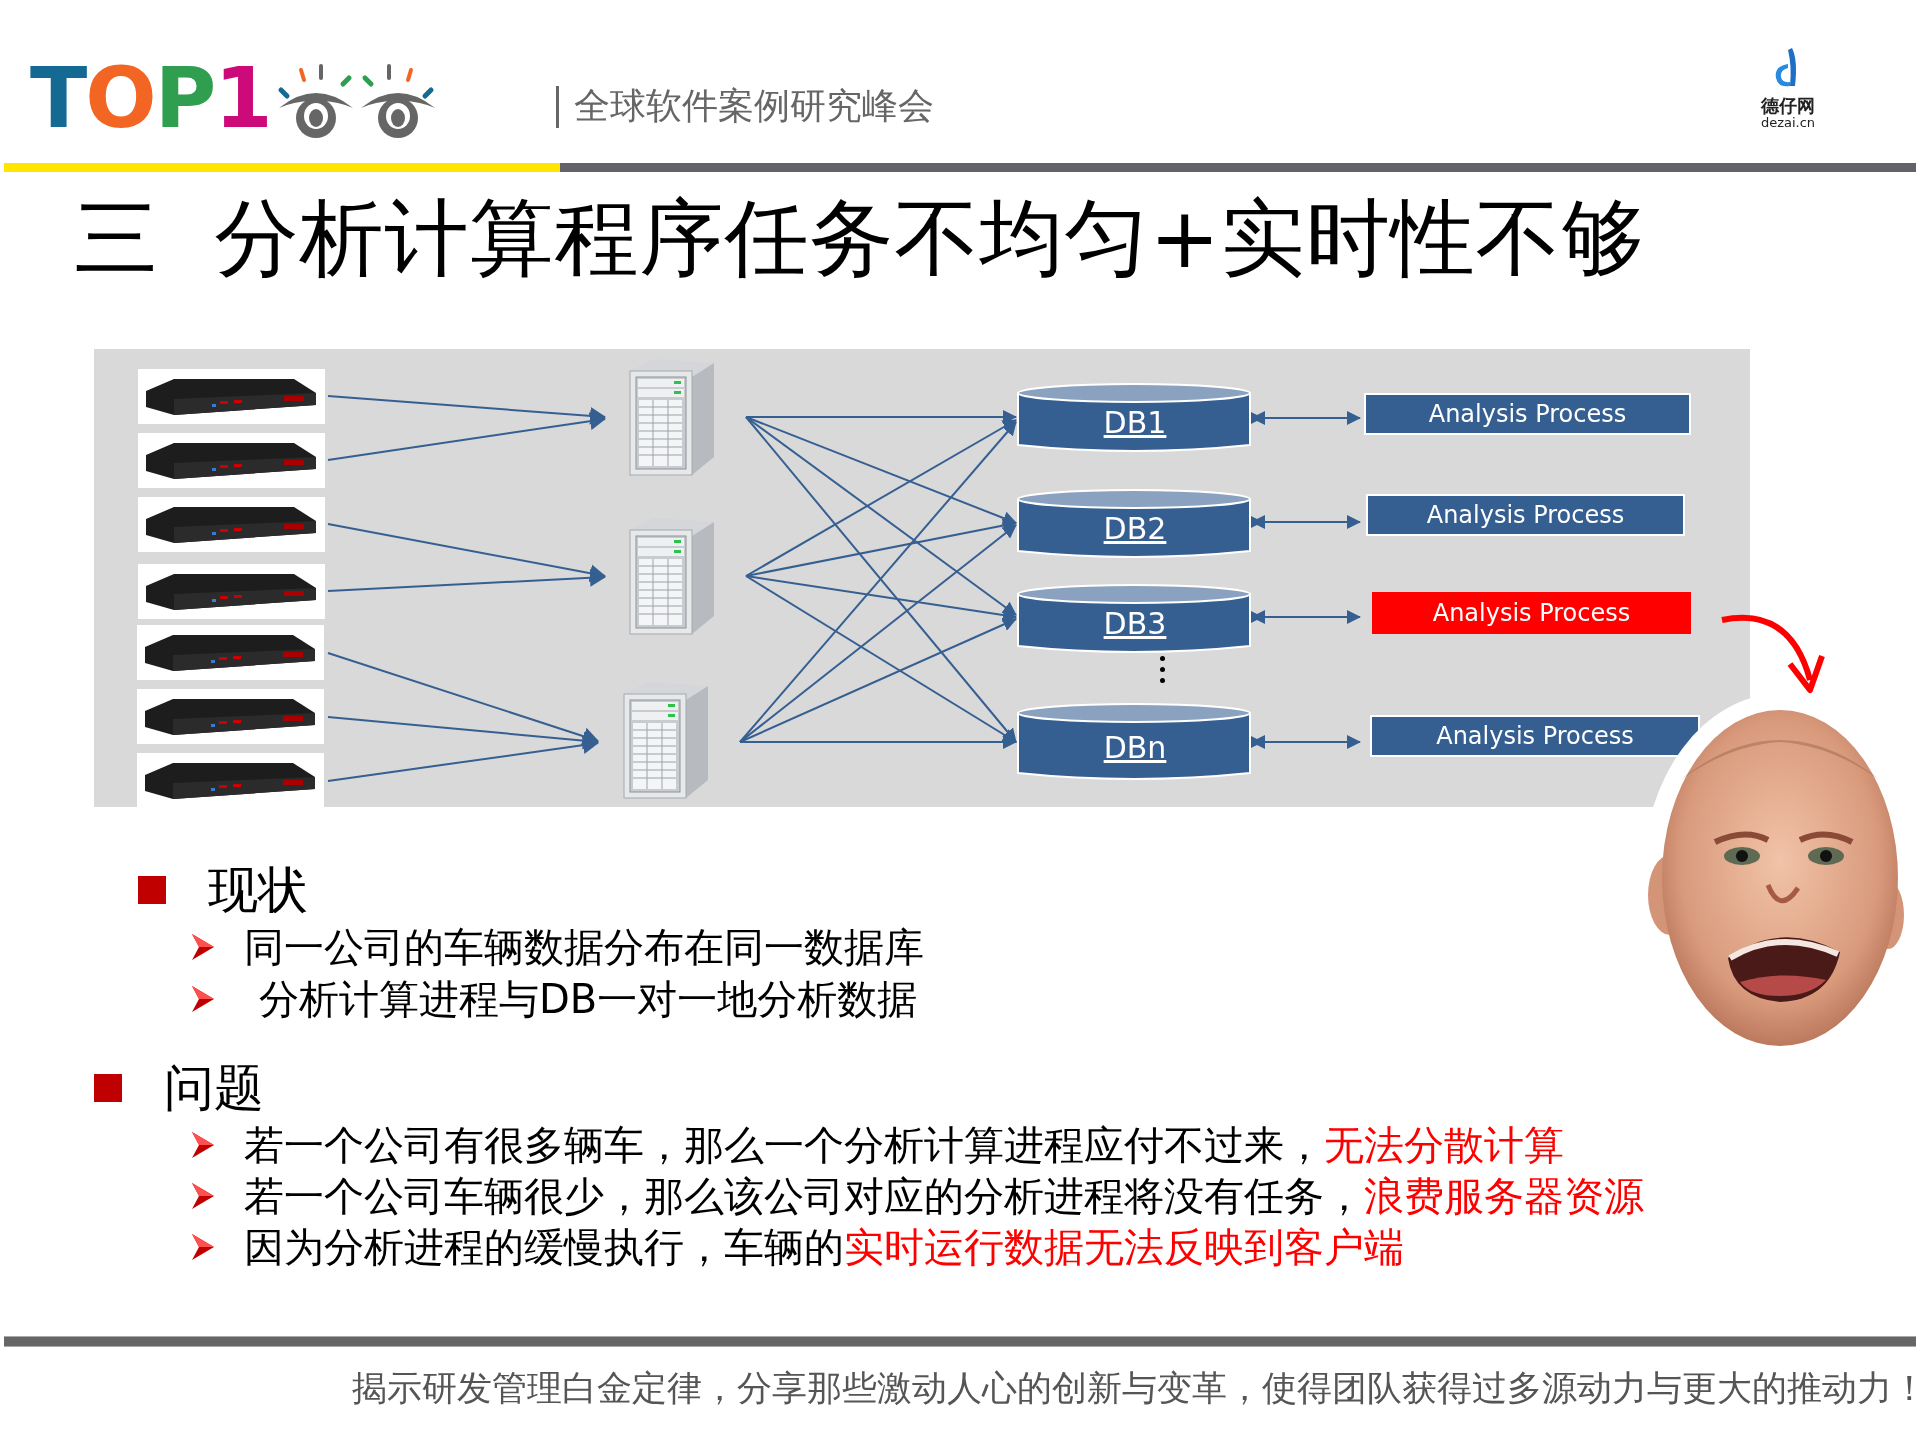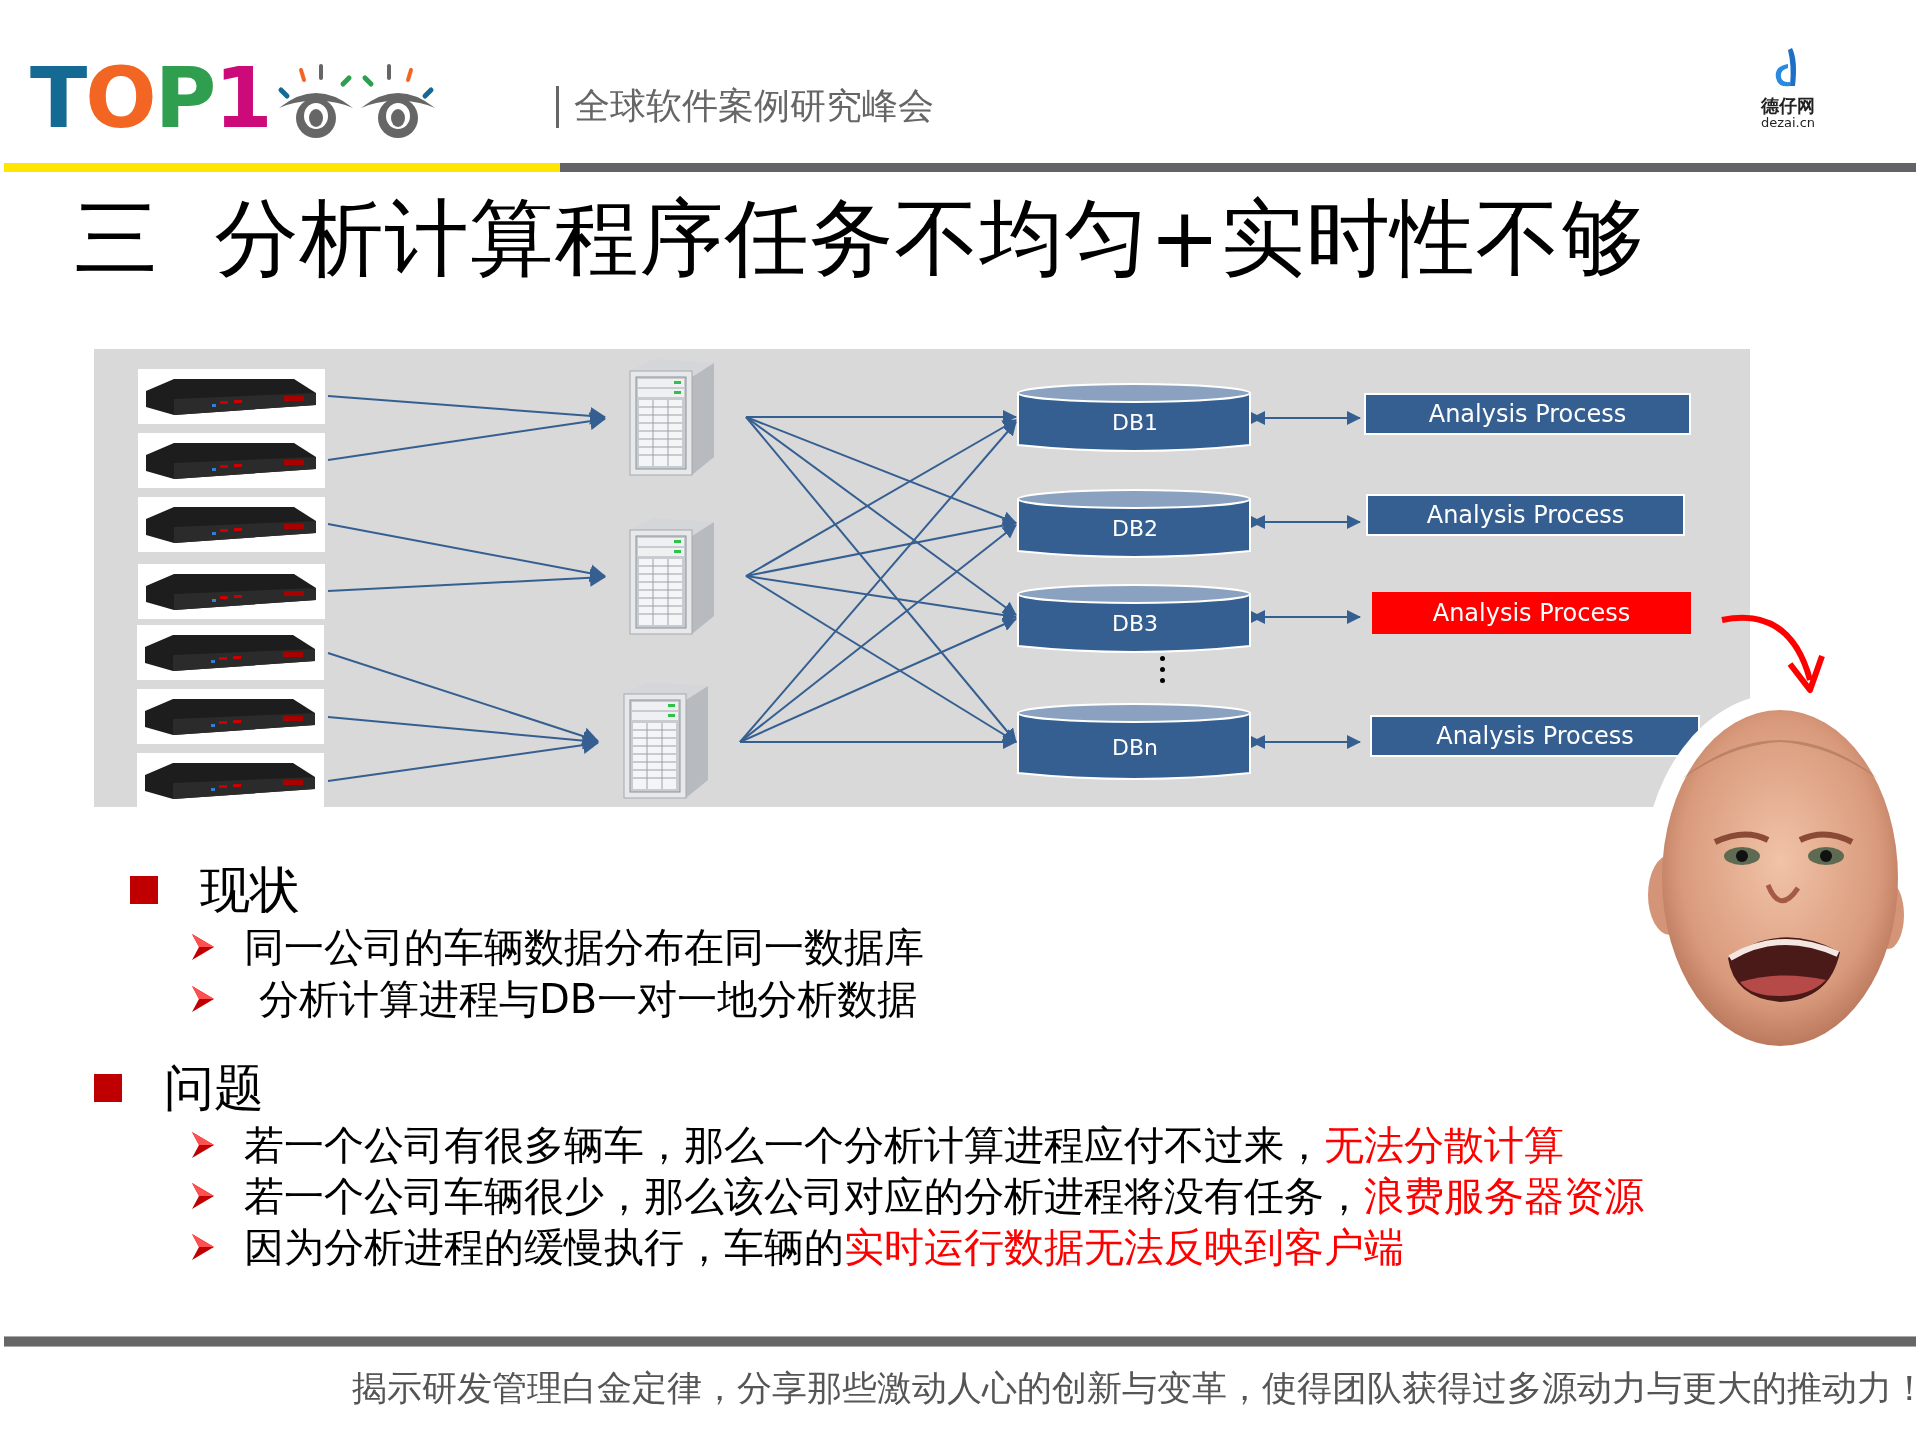--- a/index.html
+++ b/index.html
@@ -16,21 +16,21 @@
   .brand2 .en{font-size:13px;color:#222;line-height:14px;}
   .bar-yellow{left:4px;top:163px;width:556px;height:9px;background:#ffe500;}
   .bar-gray{left:560px;top:163px;width:1356px;height:9px;background:#636367;}
   .title{left:74px;top:188px;font-size:84px;line-height:100px;color:#000;white-space:nowrap;letter-spacing:1px;}
   
   .panel{left:94px;top:349px;width:1656px;height:458px;background:#d9d9d9;}
   .device{width:187px;height:55px;background:#fff;}
   .device .body{position:absolute;left:6px;top:8px;width:174px;height:40px;}
   .server{width:90px;height:120px;}
   .db{width:234px;height:72px;}
-  .db-label{position:absolute;left:0;top:20px;width:236px;text-align:center;color:#fff;font-size:22px;line-height:40px;font-family:"DejaVu Sans",sans-serif;}
+  .db-label{position:absolute;left:0;top:20px;width:236px;text-align:center;color:#fff;font-size:30px;line-height:40px;font-family:"DejaVu Sans",sans-serif;text-decoration:underline;}
   .proc{height:42px;display:flex;align-items:center;justify-content:center;color:#fff;font-size:24px;border:2px solid #fff;box-sizing:border-box;font-family:"DejaVu Sans",sans-serif;}
   .proc.blue{background:#365f91;}
   .proc.red{background:#ff0000;border-color:#ff0000;}
   .vdots{left:1160px;top:656px;width:8px;}
   .vdots span{display:block;width:5px;height:5px;border-radius:50%;background:#000;margin:0 0 6px 0;}
   
   .baby{left:1630px;top:690px;width:290px;height:378px;}
   
   .h-bullet{display:flex;align-items:center;}
   .sq{width:28px;height:28px;background:#c00000;margin-right:42px;}
@@ -350,21 +350,21 @@
   <ellipse cx="112" cy="166" rx="18" ry="9" fill="#5e6a52"></ellipse>
   <ellipse cx="112" cy="166" rx="6" ry="6" fill="#111"></ellipse>
   <ellipse cx="196" cy="166" rx="18" ry="9" fill="#5e6a52"></ellipse>
   <ellipse cx="196" cy="166" rx="6" ry="6" fill="#111"></ellipse>
   <path d="M138 195 Q150 225 168 198" stroke="#a45a44" stroke-width="5" fill="none"></path>
   <path d="M98 268 Q150 230 210 262 Q200 310 150 312 Q104 308 98 268Z" fill="#4a1a18"></path>
   <path d="M110 292 Q150 280 196 290 Q180 306 150 306 Q120 306 110 292Z" fill="#b54a48"></path>
   <path d="M100 268 Q150 238 208 264" stroke="#f4e6e0" stroke-width="6" fill="none"></path>
 </svg>
 
-<div class="abs h-bullet" style="left:86px;top:860px;padding-left:44px;">
+<div class="abs h-bullet" style="left:94px;top:860px;padding-left:44px;">
   <div class="sq"></div>
   <div class="h-text">现状</div>
 </div>
 <div class="abs sub" style="left:190px;top:922px;">
   <svg class="arrow" viewBox="0 0 26 30">
       <path d="M2 2 L24 15 L2 28 L9 15Z" fill="#c00000"></path>
       <path d="M2 2 L24 15 L9 15Z" fill="#ff5050"></path>
     </svg>
   <span class="txt">同一公司的车辆数据分布在同一数据库</span>
 </div>

